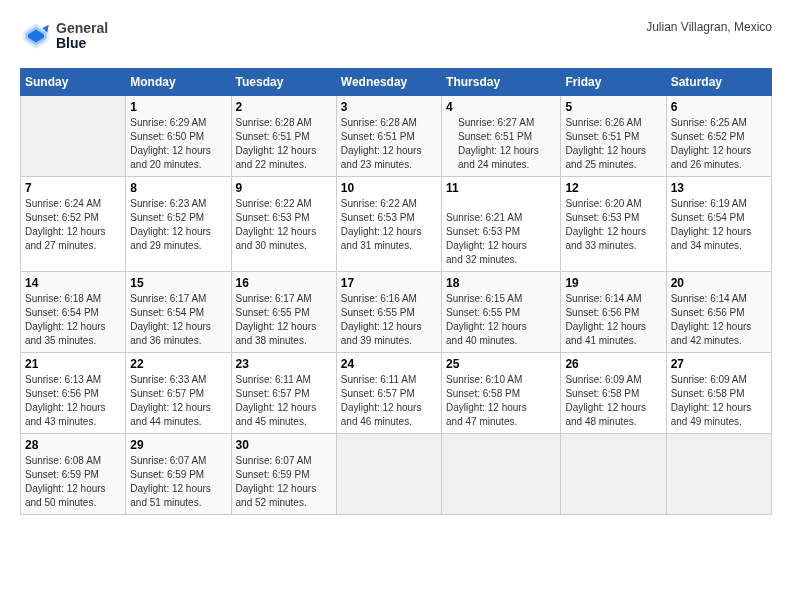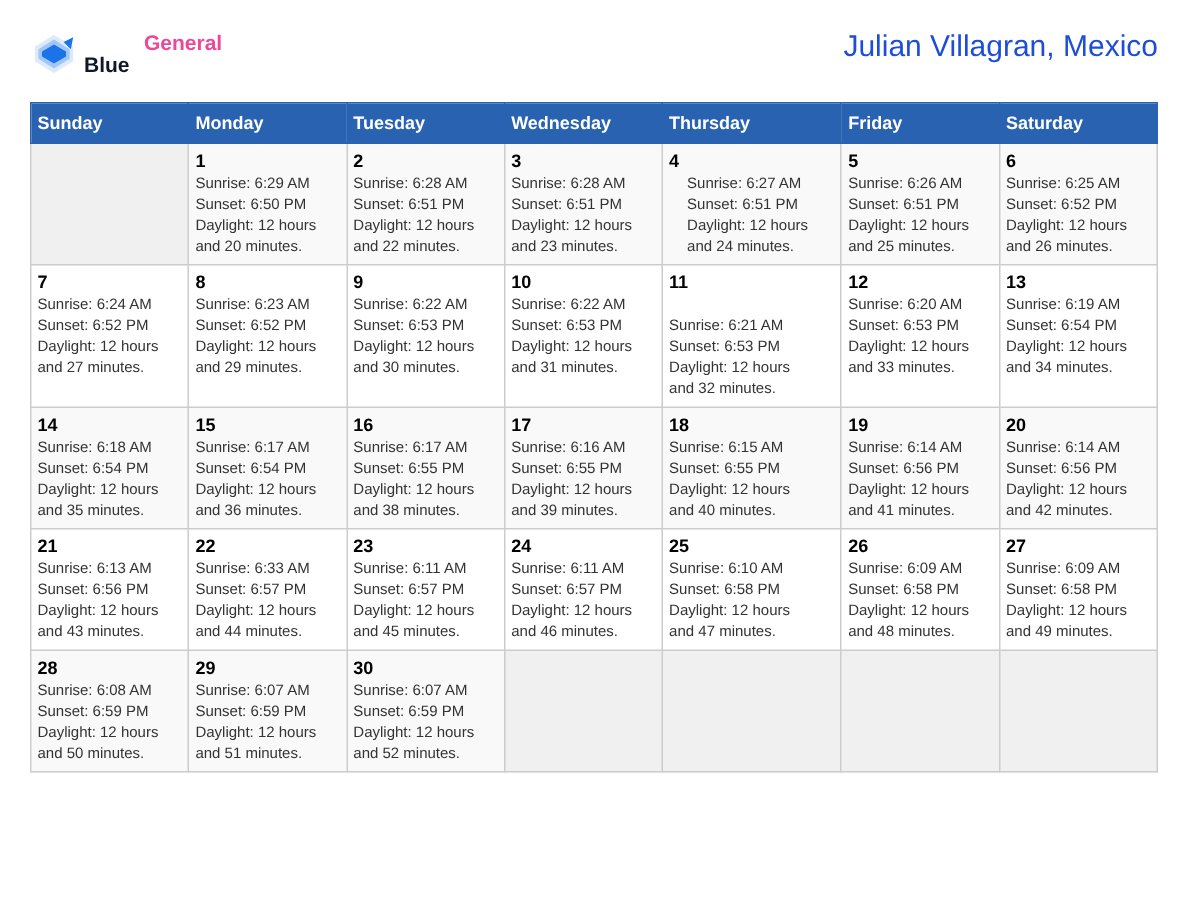--- a/index.html
+++ b/index.html
@@ -22,37 +22,37 @@
       gap: 4px;
     }
     .logo-text {
       display: flex;
       flex-direction: column;
       font-size: 14px;
       font-weight: bold;
       color: #1a3a5c;
       line-height: 1.1;
     }
-    .logo-text span:first-child { color: #ec4899; margin-left: 40px; }
+    .logo-text span:first-child { color: #404040; }
     .logo-text span:last-child { color: #0f172a; }
     .logo-icon {
       width: 32px;
       height: 32px;
     }
     .title-area {
       text-align: right;
     }
     .main-title {
       font-size: 36px;
       font-weight: bold;
       color: #1a3a5c;
     }
     .subtitle {
-      font-size: 20px;
-      color: #1d4ed8;
+      font-size: 12px;
+      color: #404040;
     }
     table {
       width: 100%;
       border-collapse: collapse;
       font-size: 11px;
       padding-left: 36px;
     }
     thead tr th {
       background-color: #2962b0;
       color: #fff;

